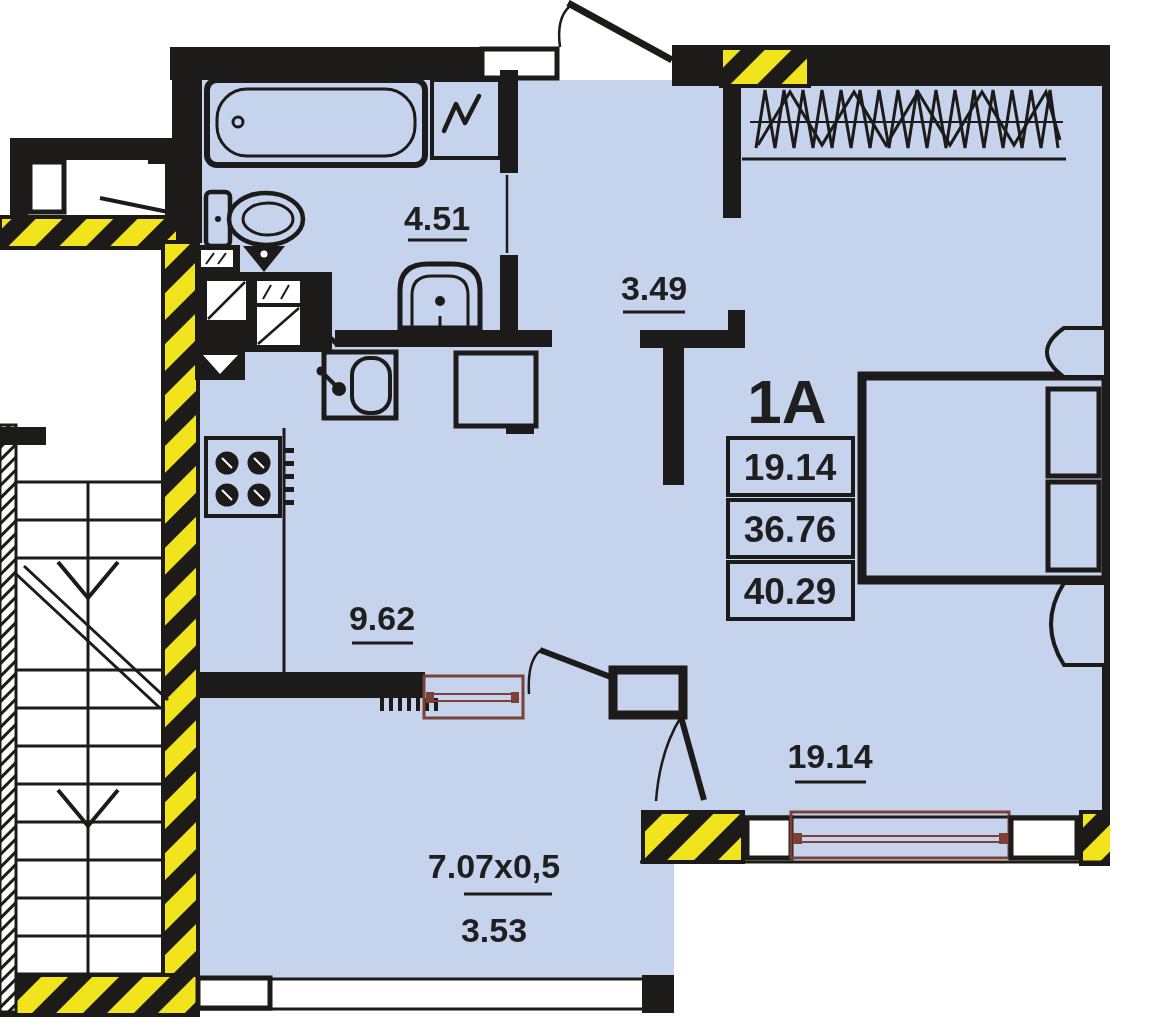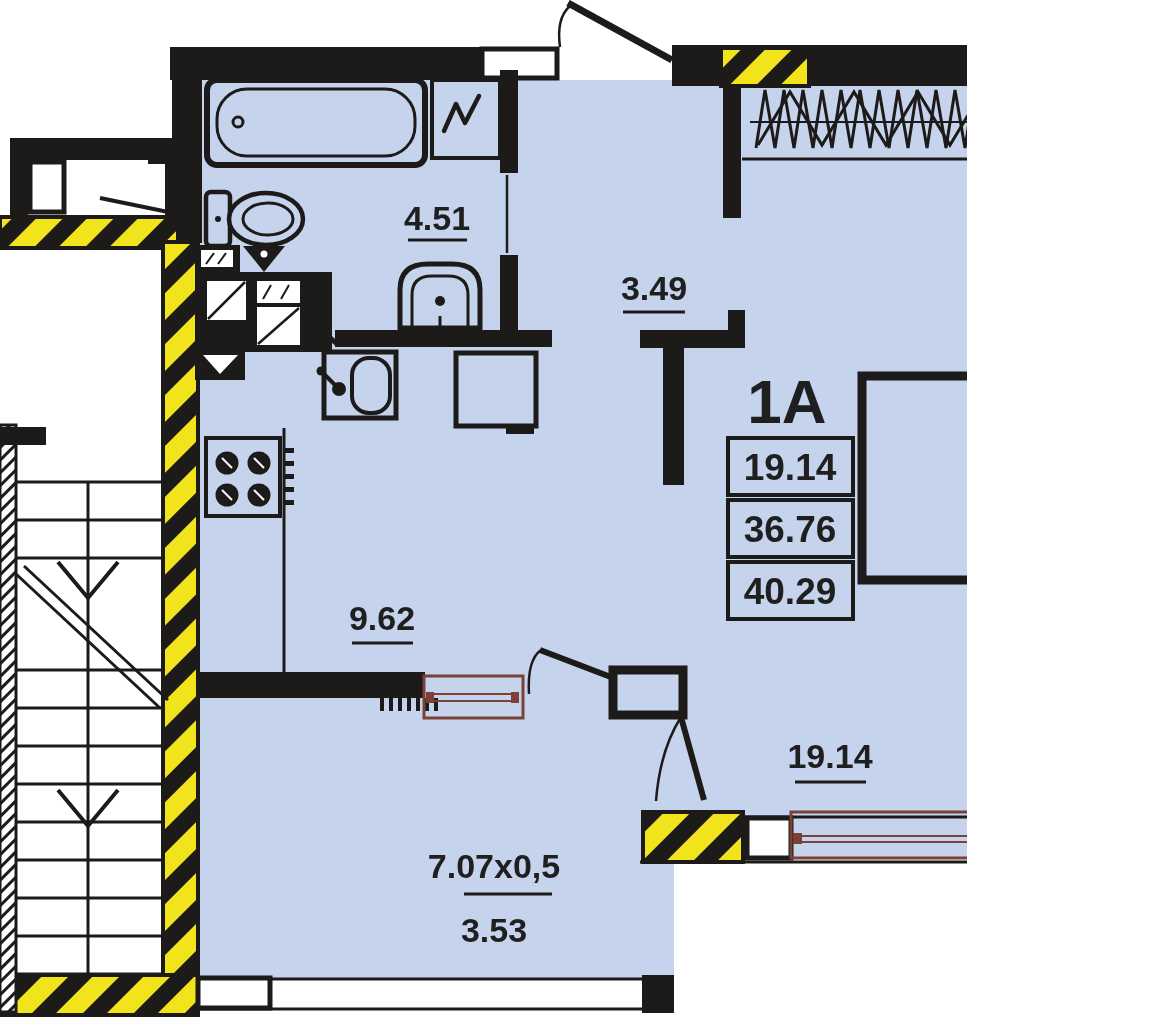--- a/index.html
+++ b/index.html
@@ -1,16 +1,16 @@
 <!DOCTYPE html>
 <html><head>
 <meta charset="utf-8">
 <style>
   html,body{margin:0;padding:0;background:#ffffff;}
-  .stage{position:relative;width:967px;height:1030px;background:#ef4444;overflow:hidden;}
+  .stage{position:relative;width:1110px;height:1030px;background:#ef4444;overflow:hidden;}
   svg{display:block;}
   text{font-family:"Liberation Sans","DejaVu Sans",sans-serif;fill:#1f1f1f;}
   .lbl{font-size:34px;font-weight:bold;text-anchor:middle;}
   .lbl-big{font-size:62px;font-weight:bold;text-anchor:middle;}
   .lbl-table{font-size:37px;font-weight:bold;text-anchor:middle;}
   .wall{fill:#1d1b19;}
   .thin{stroke:#1d1b19;fill:none;}
   .blue{fill:#c6d3ec;}
 </style>
 </head>

